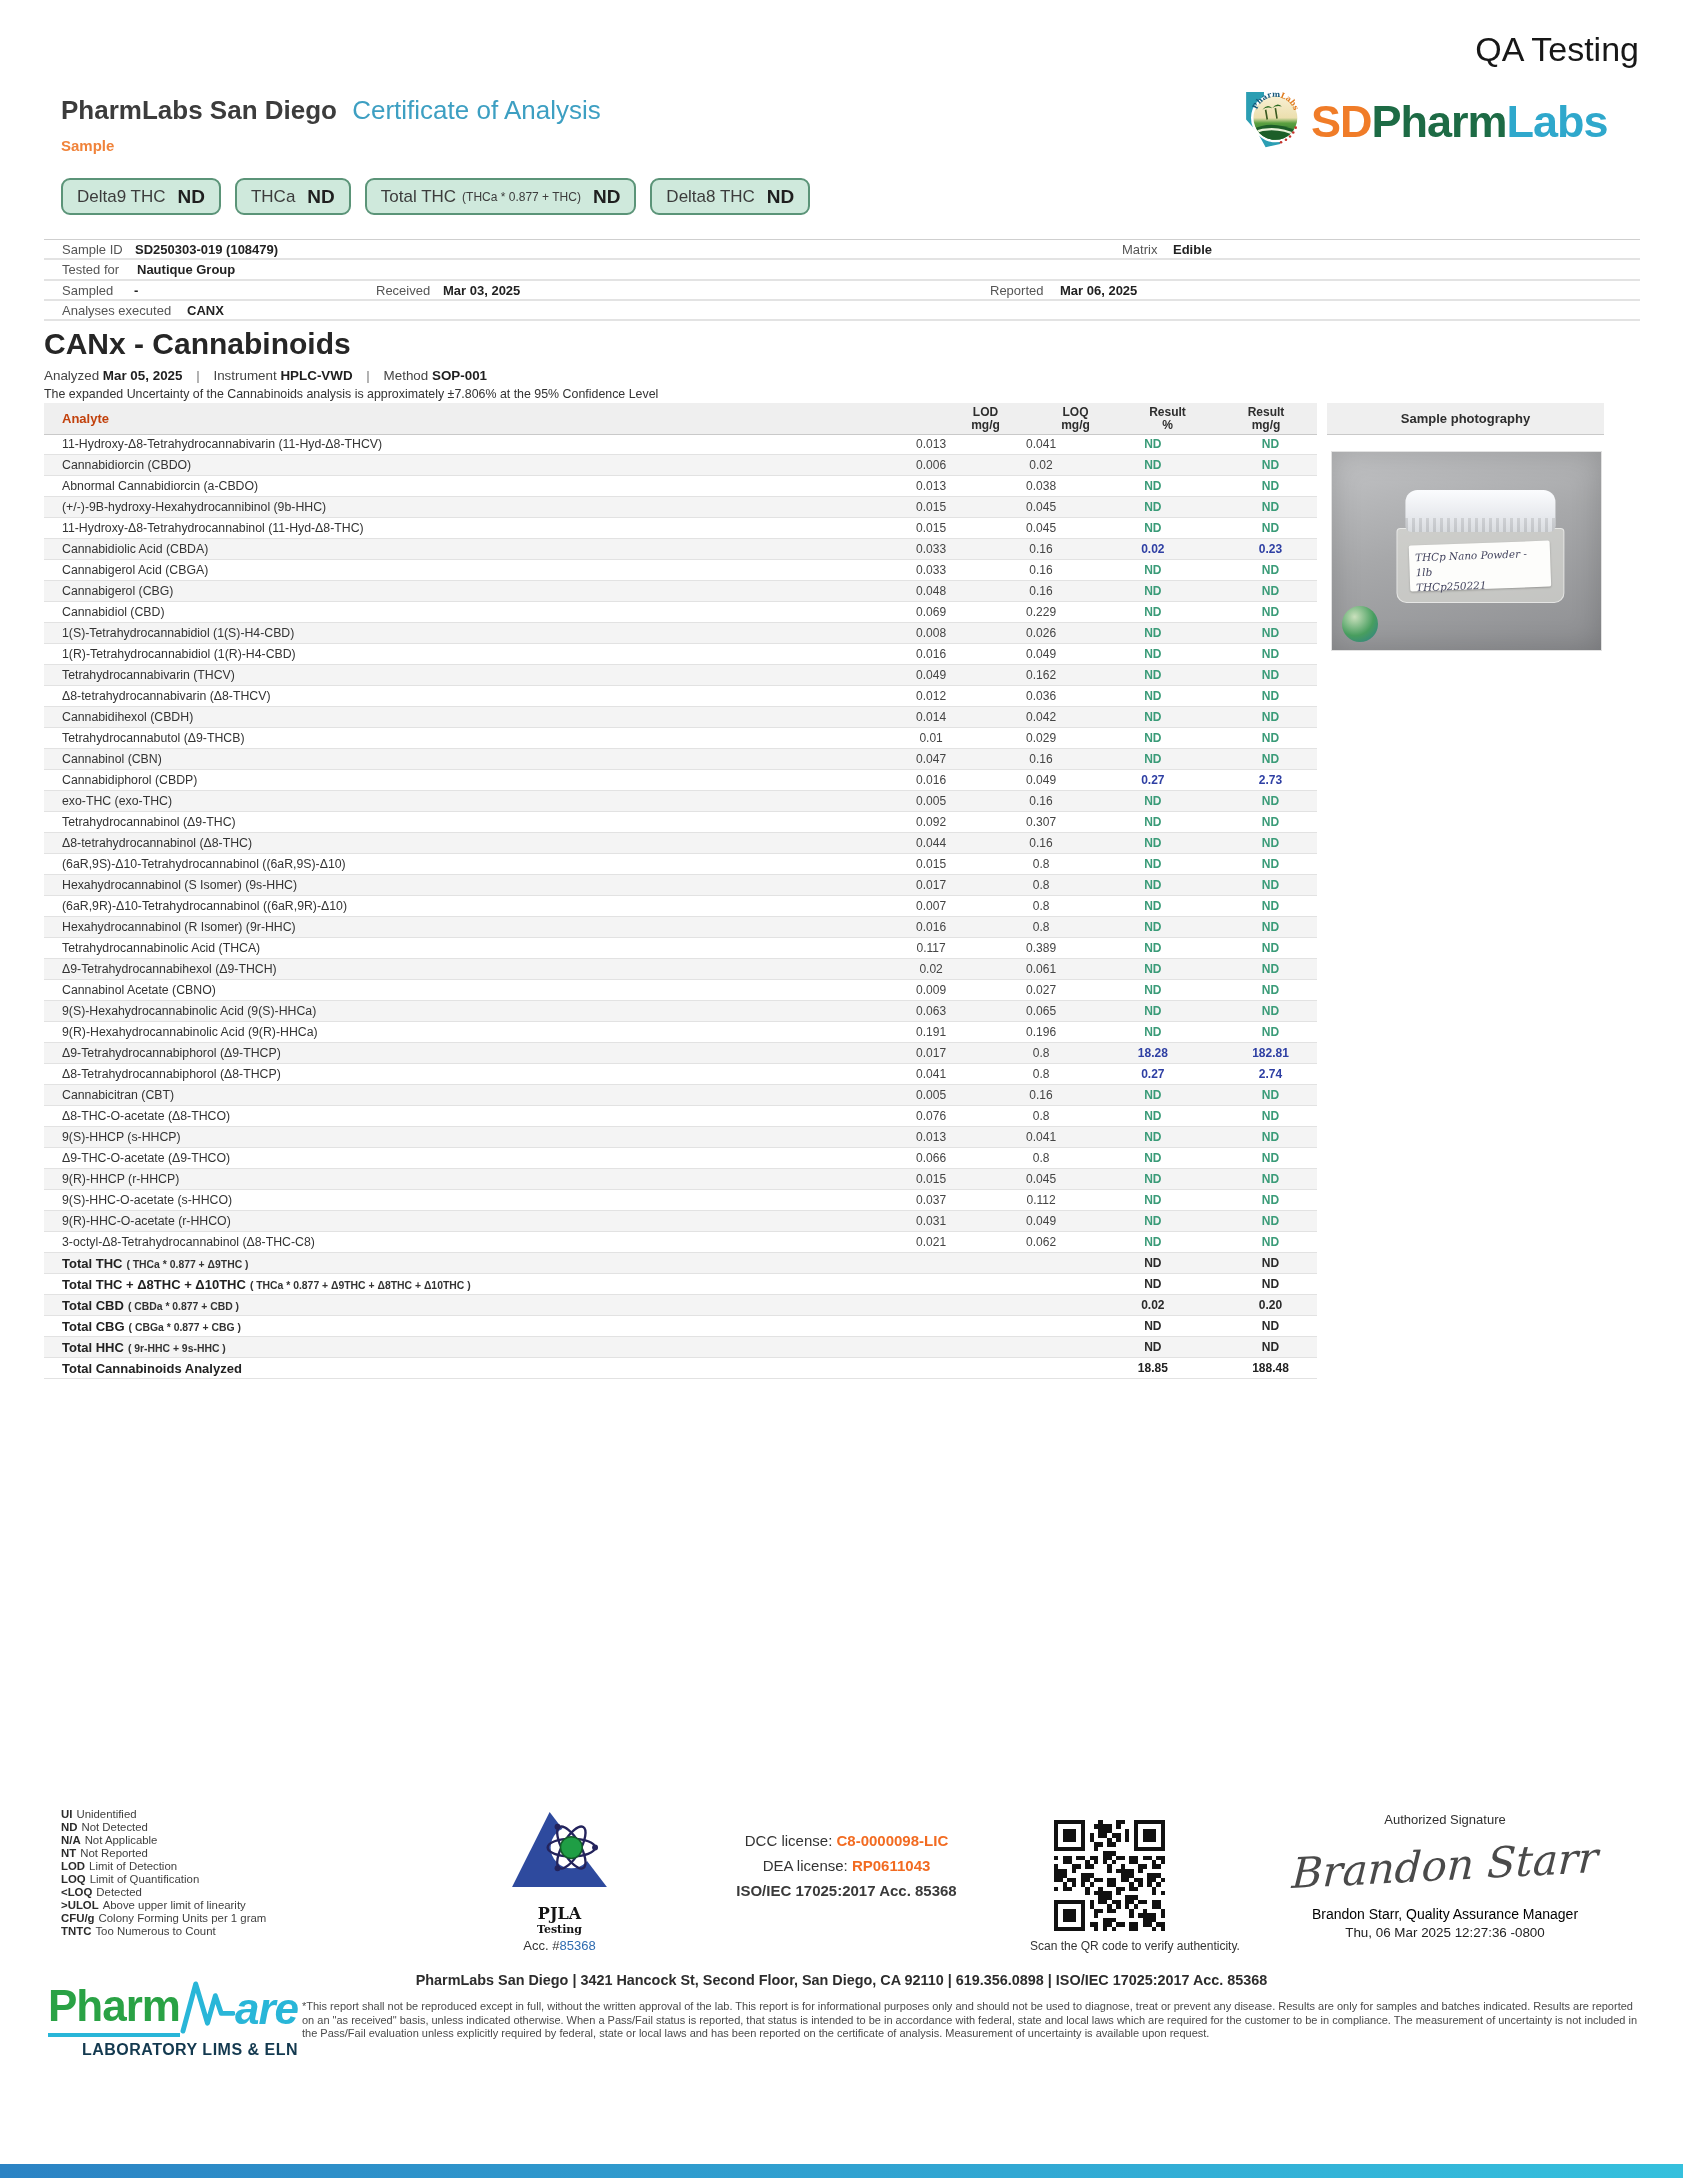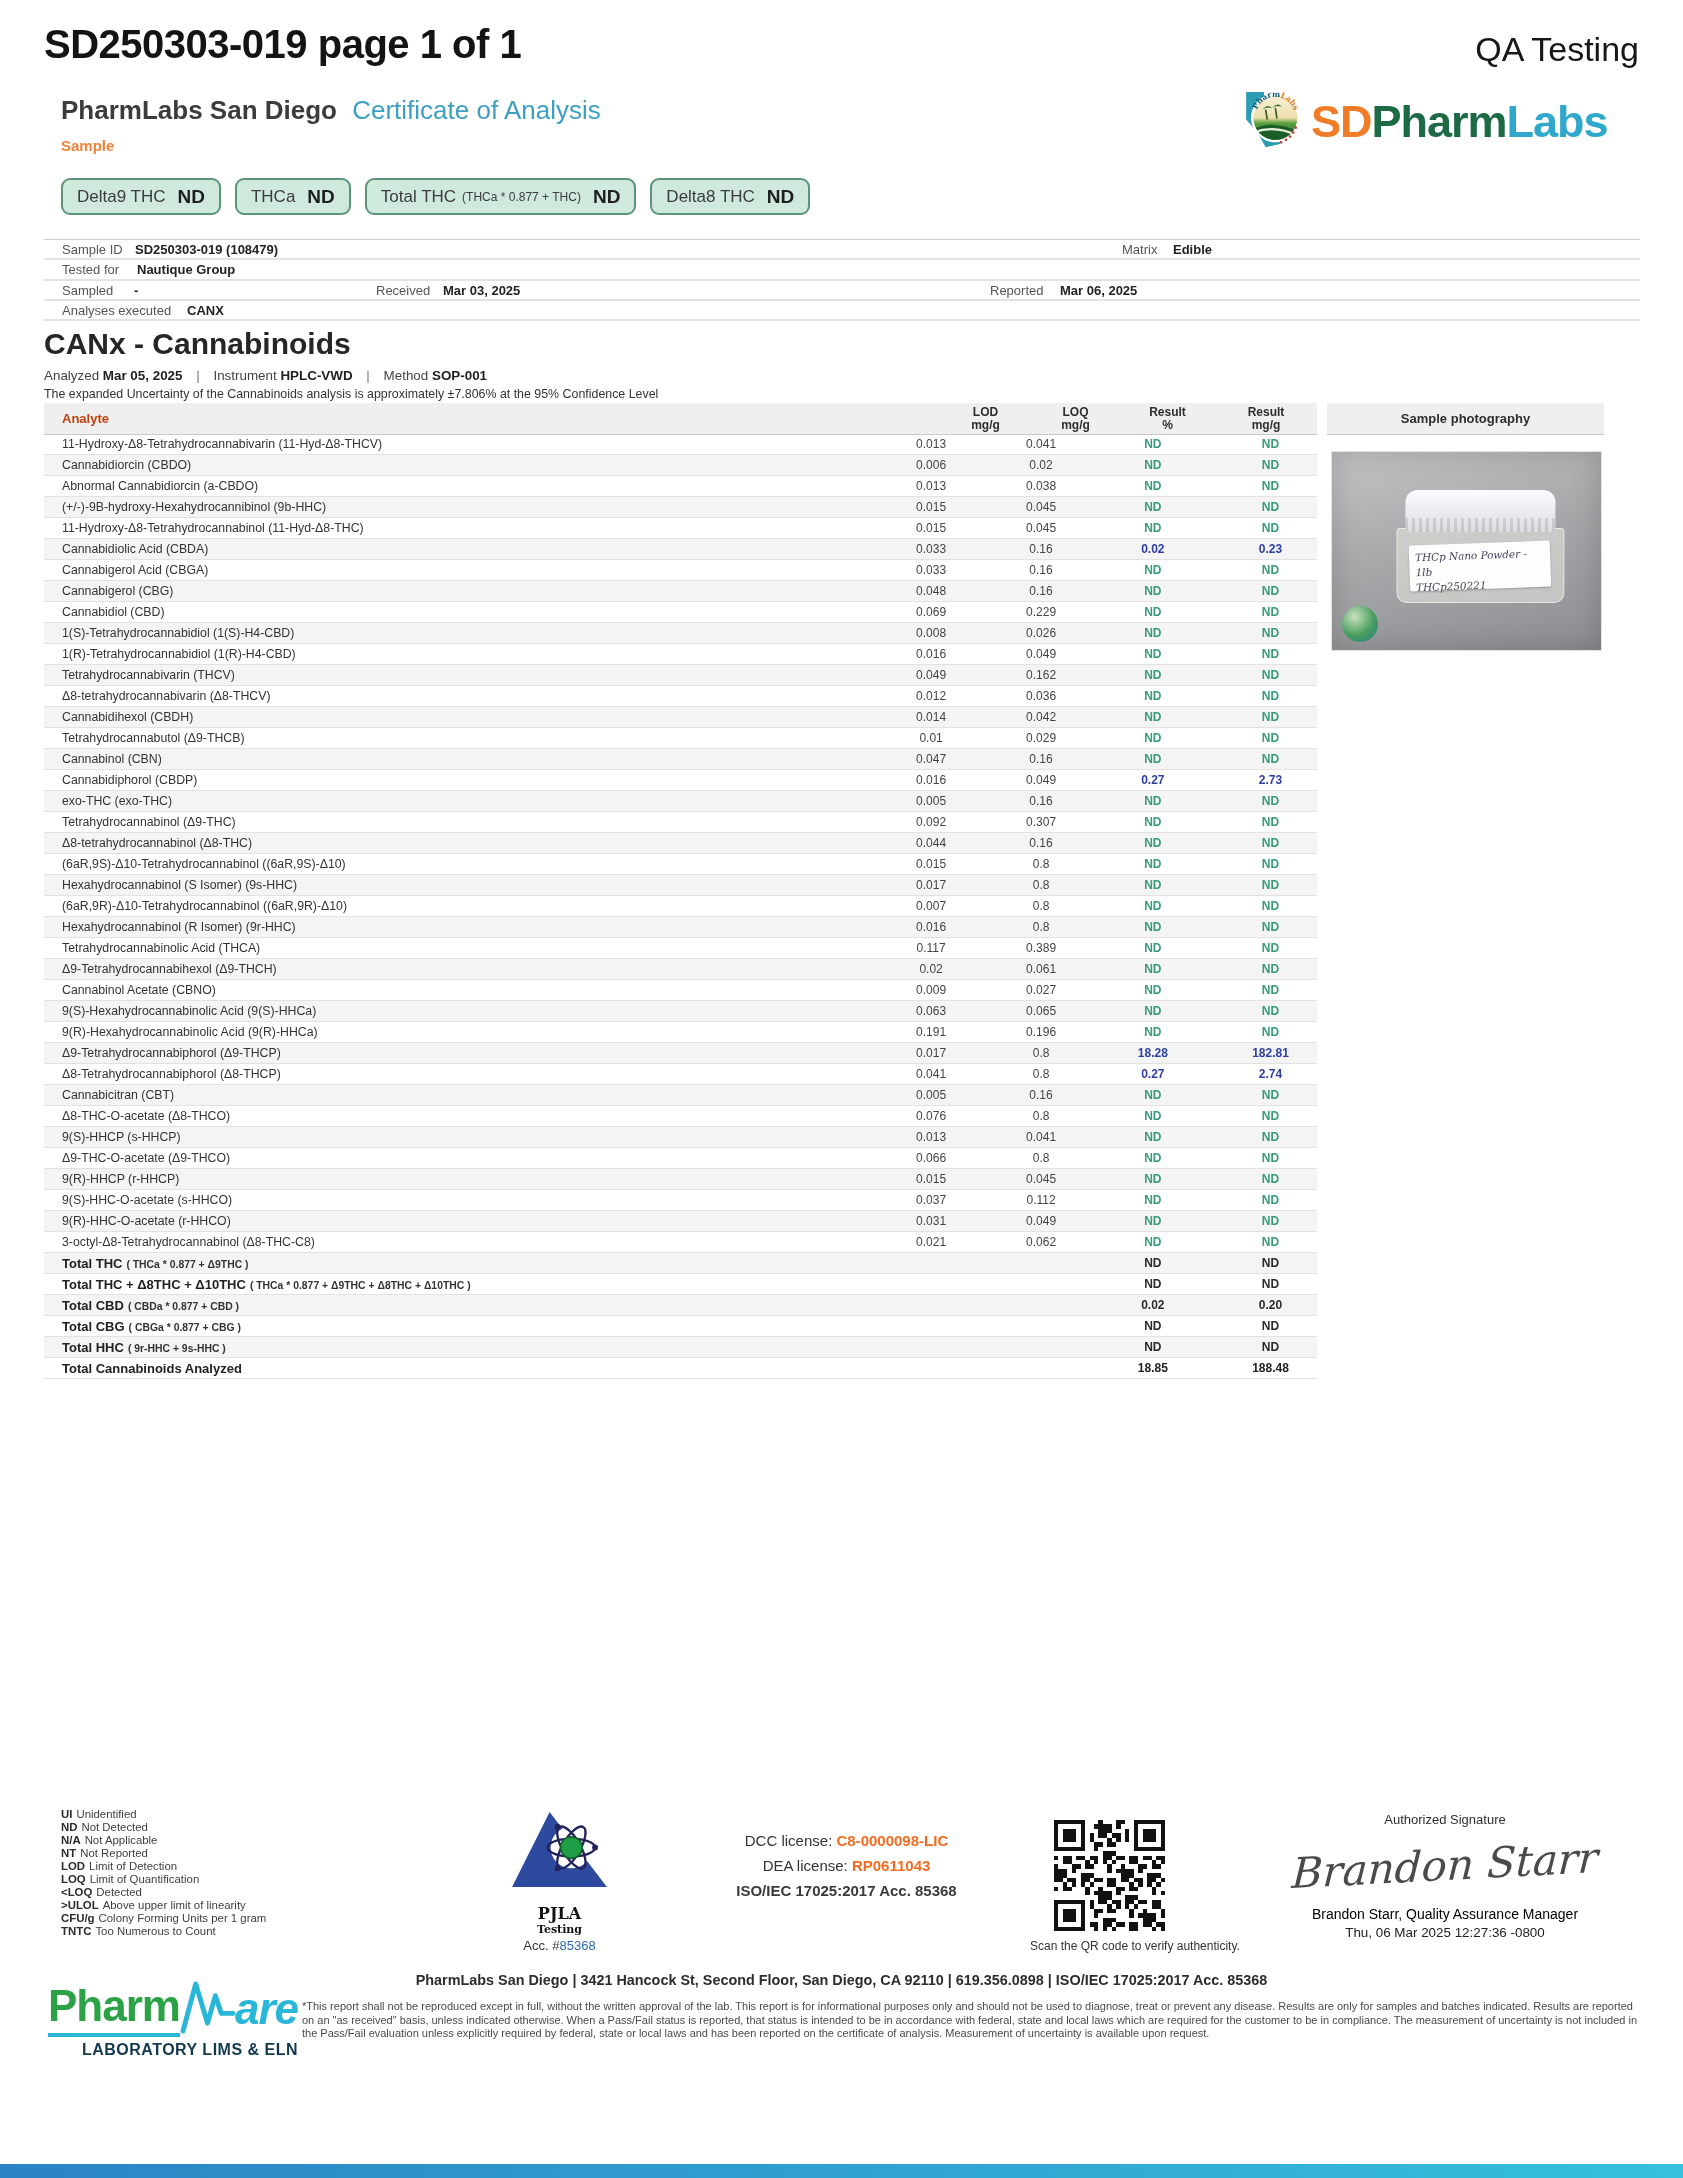--- a/index.html
+++ b/index.html
@@ -124,21 +124,20 @@
   .pw-caption{font-size:16px;font-weight:700;color:#13394f;letter-spacing:0.5px;text-align:right;margin-top:2px;}
 
   .bottom-bar{position:absolute;left:0;bottom:0;width:1683px;height:14px;
               background:linear-gradient(90deg,#2b83c4,#35c0dd);}
 </style>
 </head>
 <body>
 
 <div class="page">
 
-  <div class="doc-title">SD250303-019 page 1 of 1</div>
   <div class="qa-label">QA Testing</div>
 
   <div class="lab-line">
     <span class="lab-name">PharmLabs San Diego</span>
     <span class="doc-type">Certificate of Analysis</span>
   </div>
 
   <div class="brand">
     <span>
       <svg width="65" height="65" viewBox="0 0 80 80">

